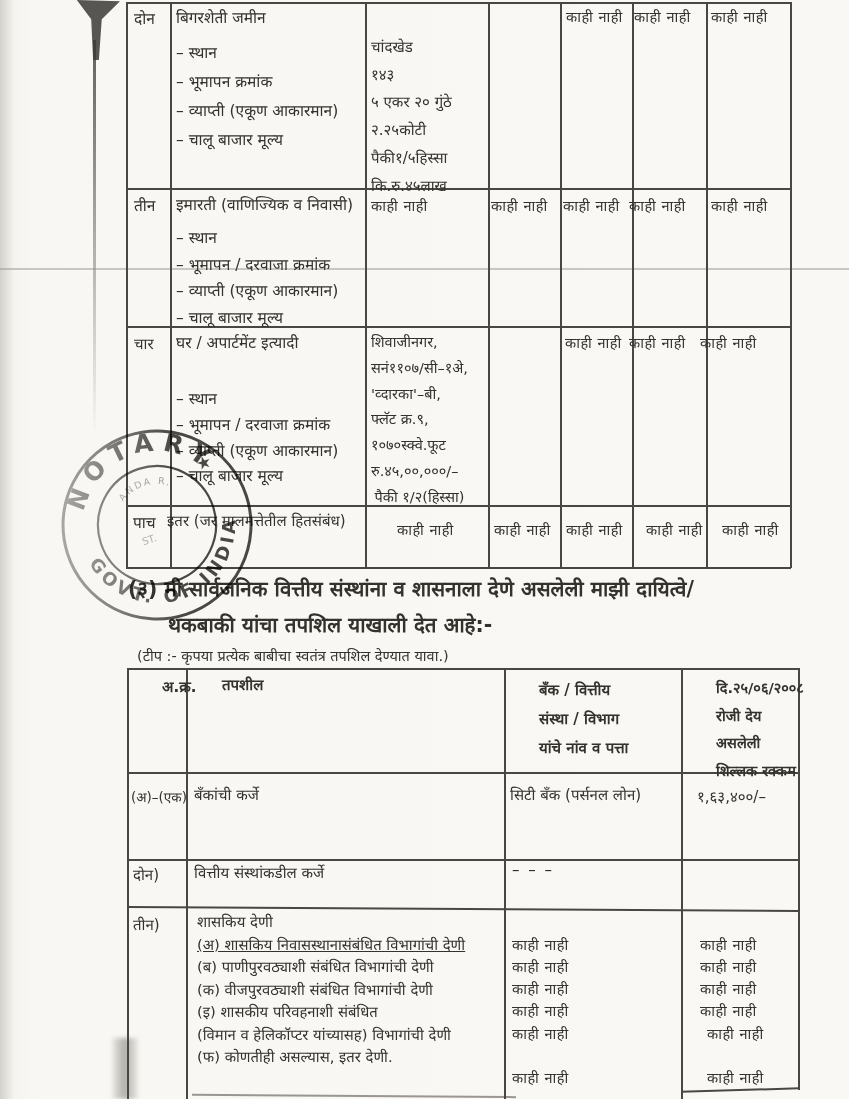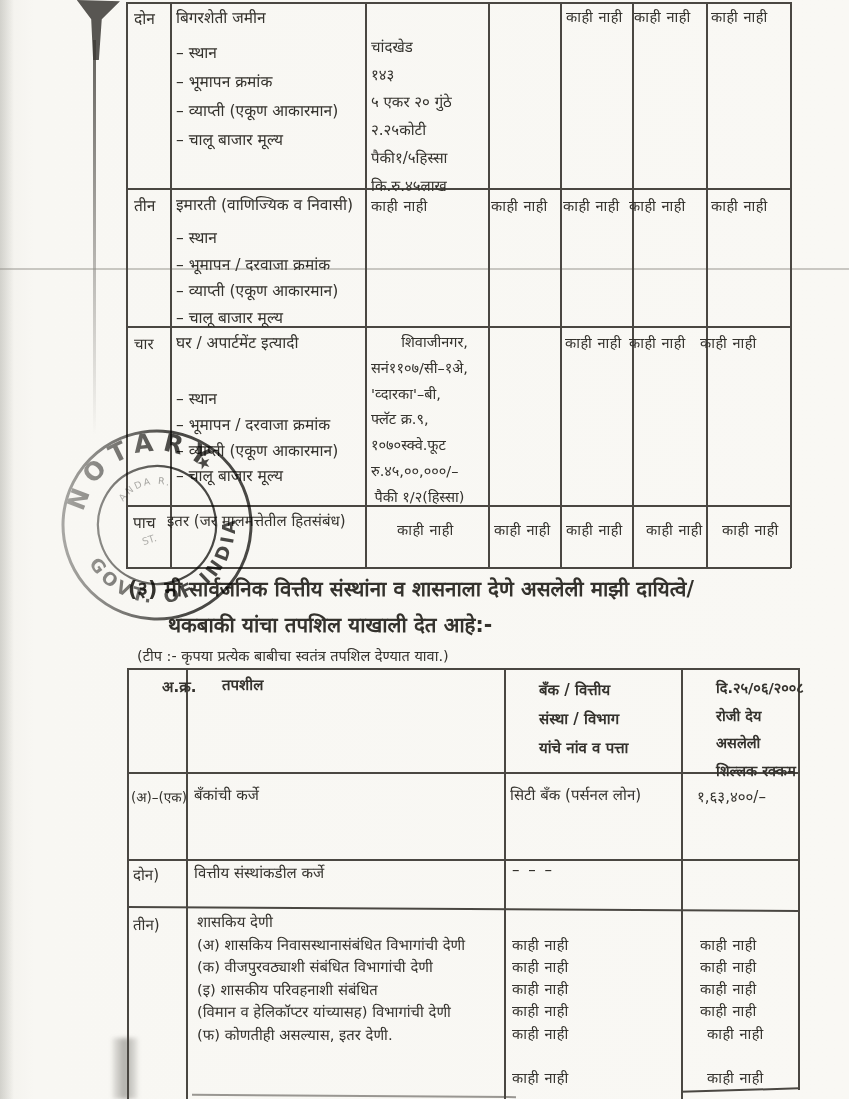--- a/index.html
+++ b/index.html
@@ -87,21 +87,21 @@
 
     <div class="t" style="left:134px;top:335px;font-size:15px;">चार</div>
     <div class="t" style="left:176px;top:334px;font-size:15.5px;">घर / अपार्टमेंट इत्यादी</div>
     <div class="t lines" style="left:176px;top:387px;font-size:15.5px;">
       <div style="line-height:25.8px;">– स्थान</div>
       <div style="line-height:25.8px;">– भूमापन / दरवाजा क्रमांक</div>
       <div style="line-height:25.8px;">– व्याप्ती (एकूण आकारमान)</div>
       <div style="line-height:25.8px;">– चालू बाजार मूल्य</div>
     </div>
     <div class="t lines" style="left:371px;top:330px;font-size:14.5px;">
-      <div style="line-height:25.8px;text-align:right;">शिवाजीनगर,</div>
+      <div style="line-height:25.8px;">शिवाजीनगर,</div>
       <div style="line-height:25.8px;">सनं११०७/सी–१अे,</div>
       <div style="line-height:25.8px;">'व्दारका'–बी,</div>
       <div style="line-height:25.8px;">फ्लॅट क्र.९,</div>
       <div style="line-height:25.8px;">१०७०स्क्वे.फूट</div>
       <div style="line-height:25.8px;">रु.४५,००,०००/–</div>
       <div style="line-height:25.8px;text-align:center;">पैकी १/२(हिस्सा)</div>
     </div>
     <div class="t none" style="left:565px;top:334px;">काही नाही</div>
     <div class="t none" style="left:629px;top:334px;">काही नाही</div>
     <div class="t none" style="left:700px;top:334px;">काही नाही</div>
@@ -155,21 +155,22 @@
     <div class="t" style="left:510px;top:786px;font-size:15px;">सिटी बँक (पर्सनल लोन)</div>
     <div class="t" style="left:697px;top:788px;font-size:15px;">१,६३,४००/–</div>
 
     <div class="t" style="left:133px;top:866px;font-size:15px;">दोन)</div>
     <div class="t" style="left:194px;top:864px;font-size:15px;">वित्तीय संस्थांकडील कर्जे</div>
     <div class="t" style="left:512px;top:861px;font-size:15px;letter-spacing:2px;">– – –</div>
 
     <div class="t" style="left:133px;top:916px;font-size:15px;">तीन)</div>
     <div class="t" style="left:197px;top:913px;font-size:15px;">शासकिय देणी</div>
     <div class="t lines" style="left:197px;top:934px;font-size:14.8px;">
-      <div style="line-height:22.4px;">(अ) शासकिय निवासस्थानासंबंधित विभागांची देणी</div>
+      <div style="line-height:22.4px;text-decoration:underline;">(अ) शासकिय निवासस्थानासंबंधित विभागांची देणी</div>
+      <div style="line-height:22.4px;">(ब) पाणीपुरवठ्याशी संबंधित विभागांची देणी</div>
       <div style="line-height:22.4px;">(क) वीजपुरवठ्याशी संबंधित विभागांची देणी</div>
       <div style="line-height:22.4px;">(इ) शासकीय परिवहनाशी संबंधित</div>
       <div style="line-height:22.4px;">(विमान व हेलिकॉप्टर यांच्यासह) विभागांची देणी</div>
       <div style="line-height:22.4px;">(फ) कोणतीही असल्यास, इतर देणी.</div>
     </div>
 
     <div class="t none" style="left:512px;top:936px;">काही नाही</div>
     <div class="t none" style="left:512px;top:958px;">काही नाही</div>
     <div class="t none" style="left:512px;top:980px;">काही नाही</div>
     <div class="t none" style="left:512px;top:1002px;">काही नाही</div>

